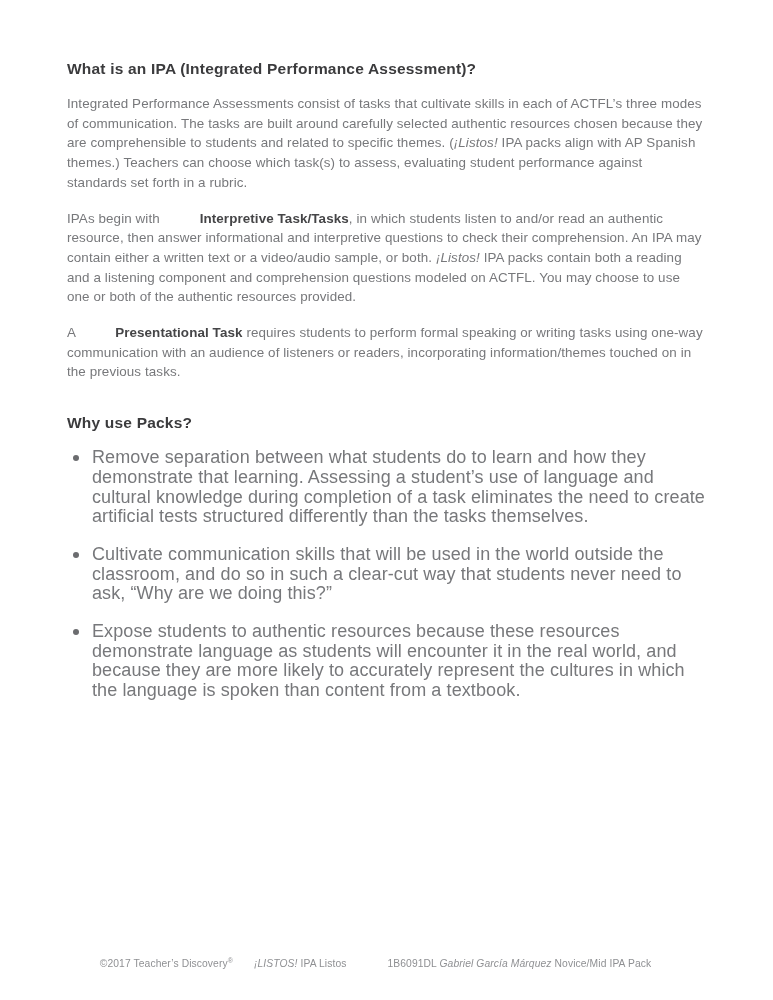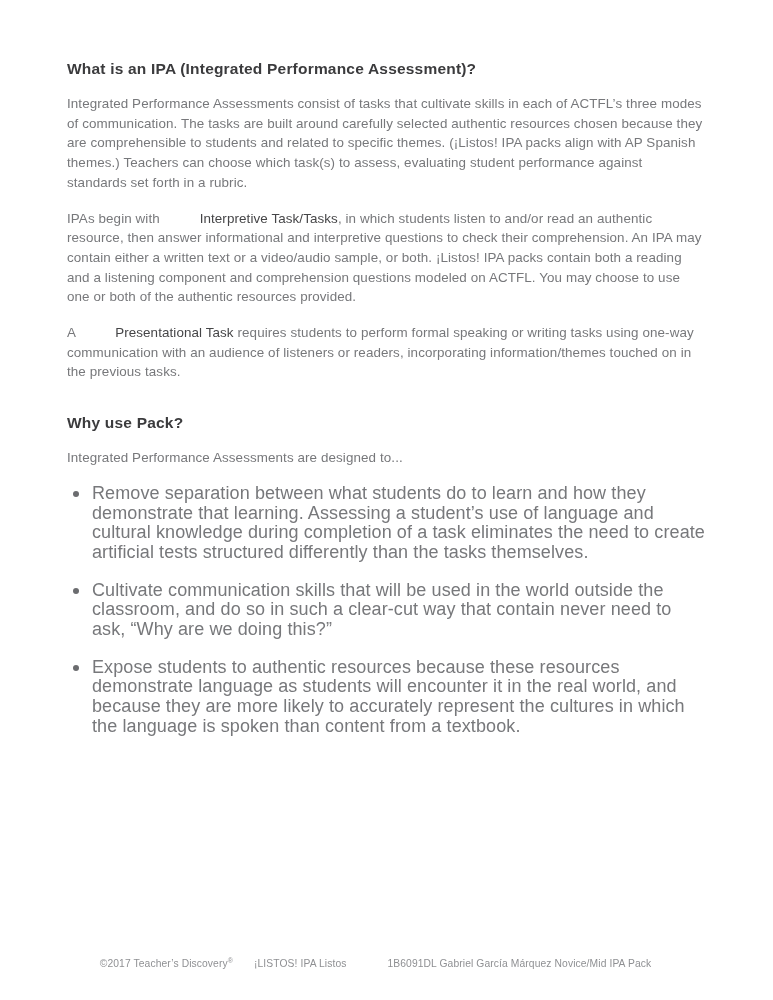--- a/index.html
+++ b/index.html
@@ -28,22 +28,22 @@
     letter-spacing: 0.2px;
     margin: 0 0 16px 0;
   }
   p.doc-para {
     font-size: 13.4px;
     line-height: 19.7px;
     color: var(--body-color, #77787b);
     margin: 0 0 16px 0;
     letter-spacing: 0.1px;
   }
-  .seg-b { font-weight: 400; color: var(--bold-color, #454547); padding-left: 36px; }
-  .seg-i { }
+  .seg-b { font-weight: 700; color: var(--bold-color, #454547); padding-left: 36px; }
+  .seg-i { font-style: italic; }
   .seg-sup { vertical-align: super; font-size: 7px; }
   .section-why {
     margin-top: 32px;
   }
   ul.doc-bullets {
     list-style: none;
     margin: 12px 0 0 0;
     padding: 0;
   }
   ul.doc-bullets li {
@@ -87,25 +87,24 @@
   <div class="content">
 
     <section>
       <h1 class="doc-heading">What is an IPA (Integrated Performance Assessment)?</h1>
       <p class="doc-para"><span>Integrated Performance Assessments consist of tasks that cultivate skills in each of ACTFL’s three modes of communication. The tasks are built around carefully selected authentic resources chosen because they are comprehensible to students and related to specific themes. (</span><span class="seg-i">¡Listos!</span><span> IPA packs align with AP Spanish themes.) Teachers can choose which task(s) to assess, evaluating student performance against standards set forth in a rubric.</span></p>
       <p class="doc-para"><span>IPAs begin with </span><span class="seg-b">Interpretive Task/Tasks</span><span>, in which students listen to and/or read an authentic resource, then answer informational and interpretive questions to check their comprehension. An IPA may contain either a written text or a video/audio sample, or both. </span><span class="seg-i">¡Listos!</span><span> IPA packs contain both a reading and a listening component and comprehension questions modeled on ACTFL. You may choose to use one or both of the authentic resources provided.</span></p>
       <p class="doc-para"><span>A </span><span class="seg-b">Presentational Task</span><span> requires students to perform formal speaking or writing tasks using one-way communication with an audience of listeners or readers, incorporating information/themes touched on in the previous tasks.</span></p>
     </section>
 
     <section class="section-why">
-      <h1 class="doc-heading">Why use Pack?</h1>
-      <p class="doc-para">Integrated Performance Assessments are designed to...</p>
+      <h1 class="doc-heading">Why use Packs?</h1>
       <ul class="doc-bullets">
         <li>Remove separation between what students do to learn and how they demonstrate that learning. Assessing a student’s use of language and cultural knowledge during completion of a task eliminates the need to create artificial tests structured differently than the tasks themselves.</li>
-        <li>Cultivate communication skills that will be used in the world outside the classroom, and do so in such a clear-cut way that contain never need to ask, “Why are we doing this?”</li>
+        <li>Cultivate communication skills that will be used in the world outside the classroom, and do so in such a clear-cut way that students never need to ask, “Why are we doing this?”</li>
         <li>Expose students to authentic resources because these resources demonstrate language as students will encounter it in the real world, and because they are more likely to accurately represent the cultures in which the language is spoken than content from a textbook.</li>
       </ul>
     </section>
 
   </div>
 
   <div class="footer">
     <span><span>©2017 Teacher’s Discovery</span><span class="seg-sup">®</span></span>
     <span><span class="seg-i">¡LISTOS!</span><span> IPA Listos</span></span>
     <span><span>1B6091DL </span><span class="seg-i">Gabriel García Márquez</span><span> Novice/Mid IPA Pack</span></span>

